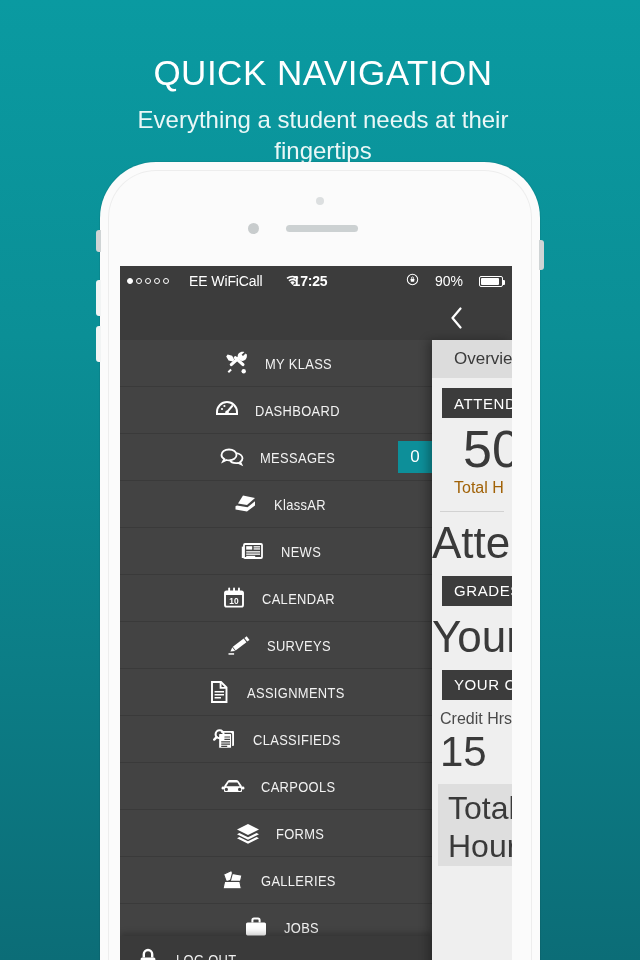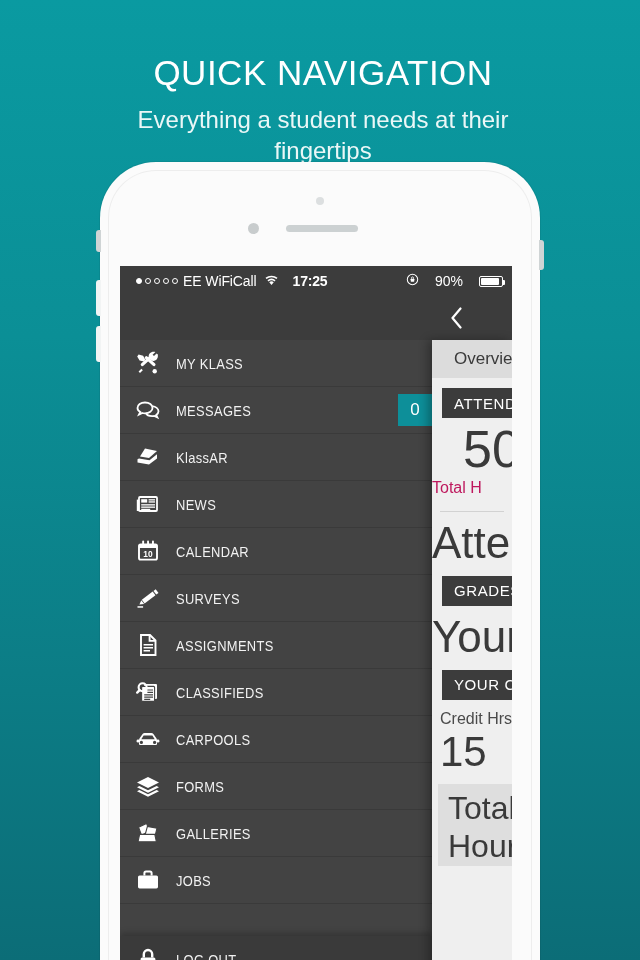--- a/index.html
+++ b/index.html
@@ -42,21 +42,21 @@
   .screen{
     position:absolute;left:20px;top:104px;width:392px;height:716px;
     background:#efefef;overflow:hidden;
   }
 
   
   .statusbar{
     height:30px;background:#3c3c3c;color:#fff;
     display:flex;align-items:center;font-size:14px;position:relative;
   }
-  .sb-left{display:flex;align-items:center;gap:5px;padding-left:16px;}
+  .sb-left{display:flex;align-items:center;gap:20px;padding-left:7px;}
   .dots{display:flex;align-items:center;gap:3px;}
   .dot{width:6px;height:6px;border-radius:50%;border:1px solid #fff;box-sizing:border-box;}
   .dot.on{background:#fff;}
   .carrier{font-size:14px;font-weight:400;letter-spacing:-.1px;}
   .wifi{margin-left:2px;display:inline-block;}
   .sb-time{position:absolute;left:0;right:12px;text-align:center;font-size:14px;font-weight:700;letter-spacing:-.2px;pointer-events:none;}
   .sb-right{margin-left:auto;display:flex;align-items:center;gap:16px;padding-right:9px;font-size:14px;}
   .batt{width:24px;height:11px;border:1px solid #fff;border-radius:2px;position:relative;box-sizing:border-box;padding:1px;}
   .batt i{display:block;height:100%;background:#fff;border-radius:1px;}
   .batt:after{content:"";position:absolute;right:-3px;top:3px;width:2px;height:5px;background:#fff;border-radius:0 1px 1px 0;}
@@ -72,20 +72,21 @@
 
   
   .menu{
     position:absolute;left:0;top:0;width:312px;height:642px;
     background:#434343;overflow:hidden;
   }
   .mrow{
     height:46px;display:flex;align-items:center;
     border-bottom:1px solid #3a3a3a;position:relative;
     background:#434343;
+    justify-content:center;
   }
   .mrow .ico{width:56px;display:flex;align-items:center;justify-content:center;color:#0ea5e9;}
   .mrow .lbl{
     color:#f2f2f2;font-size:15px;letter-spacing:.4px;
     font-family:"Liberation Sans Narrow","Liberation Sans",sans-serif;
     transform:scaleX(.86);transform-origin:left center;
   }
   .mrow .badge{
     position:absolute;right:0;top:7px;height:32px;min-width:34px;
     background:#0d8f99;color:#fff;display:flex;align-items:center;justify-content:center;
@@ -108,21 +109,21 @@
   .c-tab{
     background:#dcdcdc;height:38px;display:flex;align-items:center;
     padding-left:22px;color:#3a3a3a;font-size:17px;white-space:nowrap;
   }
   .c-head{
     background:#3c3c3c;color:#fff;height:30px;display:flex;align-items:center;
     padding-left:12px;font-size:15px;letter-spacing:.6px;white-space:nowrap;
     margin:10px 0 0 10px;
   }
   .c-big{font-size:52px;color:#3a3a3a;white-space:nowrap;padding-left:31px;line-height:1.05;margin-top:4px;}
-  .c-sub{font-size:16px;color:#be185d;white-space:nowrap;margin-top:2px;}
+  .c-sub{font-size:16px;color:#a16207;white-space:nowrap;padding-left:22px;margin-top:2px;}
   .c-rule{border-top:1px solid #d2d2d2;margin:14px 8px 0 8px;}
   .c-h2{font-size:44px;color:#3a3a3a;white-space:nowrap;margin-top:8px;line-height:1.05;}
   .c-small{font-size:16px;color:#4a4a4a;white-space:nowrap;padding-left:8px;margin-top:10px;}
   .c-num{font-size:42px;color:#3a3a3a;white-space:nowrap;padding-left:8px;margin-top:2px;line-height:1.05;}
   .c-card{background:#dedede;margin:10px 0 0 6px;padding:6px 0 0 10px;}
   .c-card div{font-size:32px;color:#3a3a3a;white-space:nowrap;line-height:1.18;}
 </style>
 </head>
 <body>
 
@@ -198,20 +199,32 @@
                   <path d="M21.8 3.3 19 6.1l-1.4-1.4 2.8-2.8c-2.2-.6-4.4 0-5.6 1.3-1.4 1.5-1.4 3.7-.5 5.4l1.7 1.7c1.7.9 3.9.9 5.4-.5 1.3-1.3 1.9-3.5 1.3-5.7l-1 .2z"></path>
                   <rect x="4.4" y="9.6" width="13.2" height="3.2" rx="1.4" transform="rotate(-42 11 11)"></rect>
                   <path d="M3.6 21.6 6.4 18.8l1.4 1.4-2.8 2.8z"></path>
                   <circle cx="19.7" cy="21.3" r="2.2"></circle>
                 </g>
               </svg>
           </span>
           <span class="lbl">MY KLASS</span>
         </div>
 
+        <div class="mrow">
+          <span class="ico">
+            <svg width="26" height="26" viewBox="0 0 26 26">
+                <path d="M13 5a10 10 0 0 1 10 10v2H3v-2A10 10 0 0 1 13 5z" fill="none" stroke="#fff" stroke-width="2"></path>
+                <path d="M13 15.2 18.2 9" stroke="#fff" stroke-width="2" stroke-linecap="round"></path>
+                <circle cx="13" cy="15.4" r="1.8" fill="#fff"></circle>
+                <circle cx="8" cy="12" r="1.1" fill="#fff"></circle>
+                <circle cx="10.4" cy="9" r="1.1" fill="#fff"></circle>
+              </svg>
+          </span>
+          <span class="lbl">DASHBOARD</span>
+        </div>
 
         <div class="mrow">
           <span class="ico">
             <svg width="26" height="26" viewBox="0 0 26 26">
                 <path d="M10 5.5c4.3 0 7.5 2.4 7.5 5.4S14.3 16.3 10 16.3c-.9 0-1.8-.1-2.6-.3L4 17.6l1.3-2.6C3.6 14 2.5 12.6 2.5 10.9c0-3 3.2-5.4 7.5-5.4z" fill="none" stroke="#fff" stroke-width="1.8"></path>
                 <path d="M17.2 9.1c3.6.4 6.3 2.6 6.3 5.2 0 1.5-.9 2.8-2.3 3.7l1.1 2.3-3-1.4c-.7.2-1.4.3-2.2.3-3 0-5.5-1.4-6.3-3.3" fill="none" stroke="#fff" stroke-width="1.8"></path>
               </svg>
           </span>
           <span class="lbl">MESSAGES</span>
           <span class="badge">0</span>

